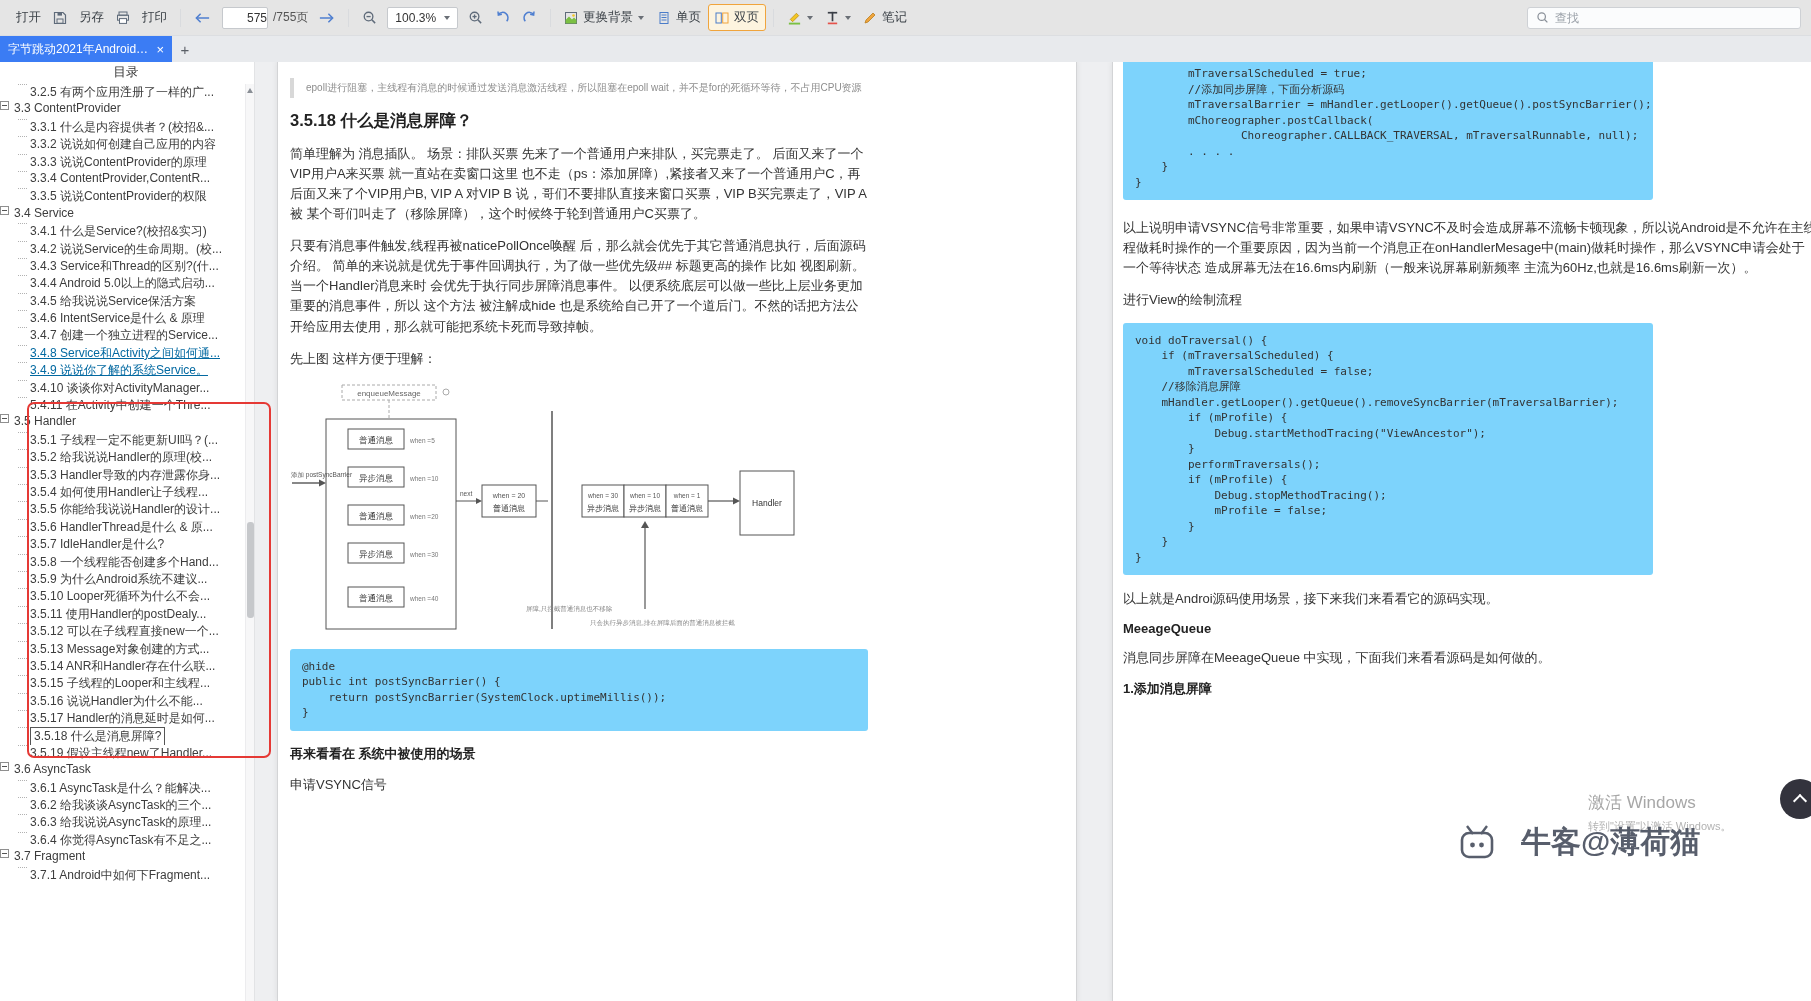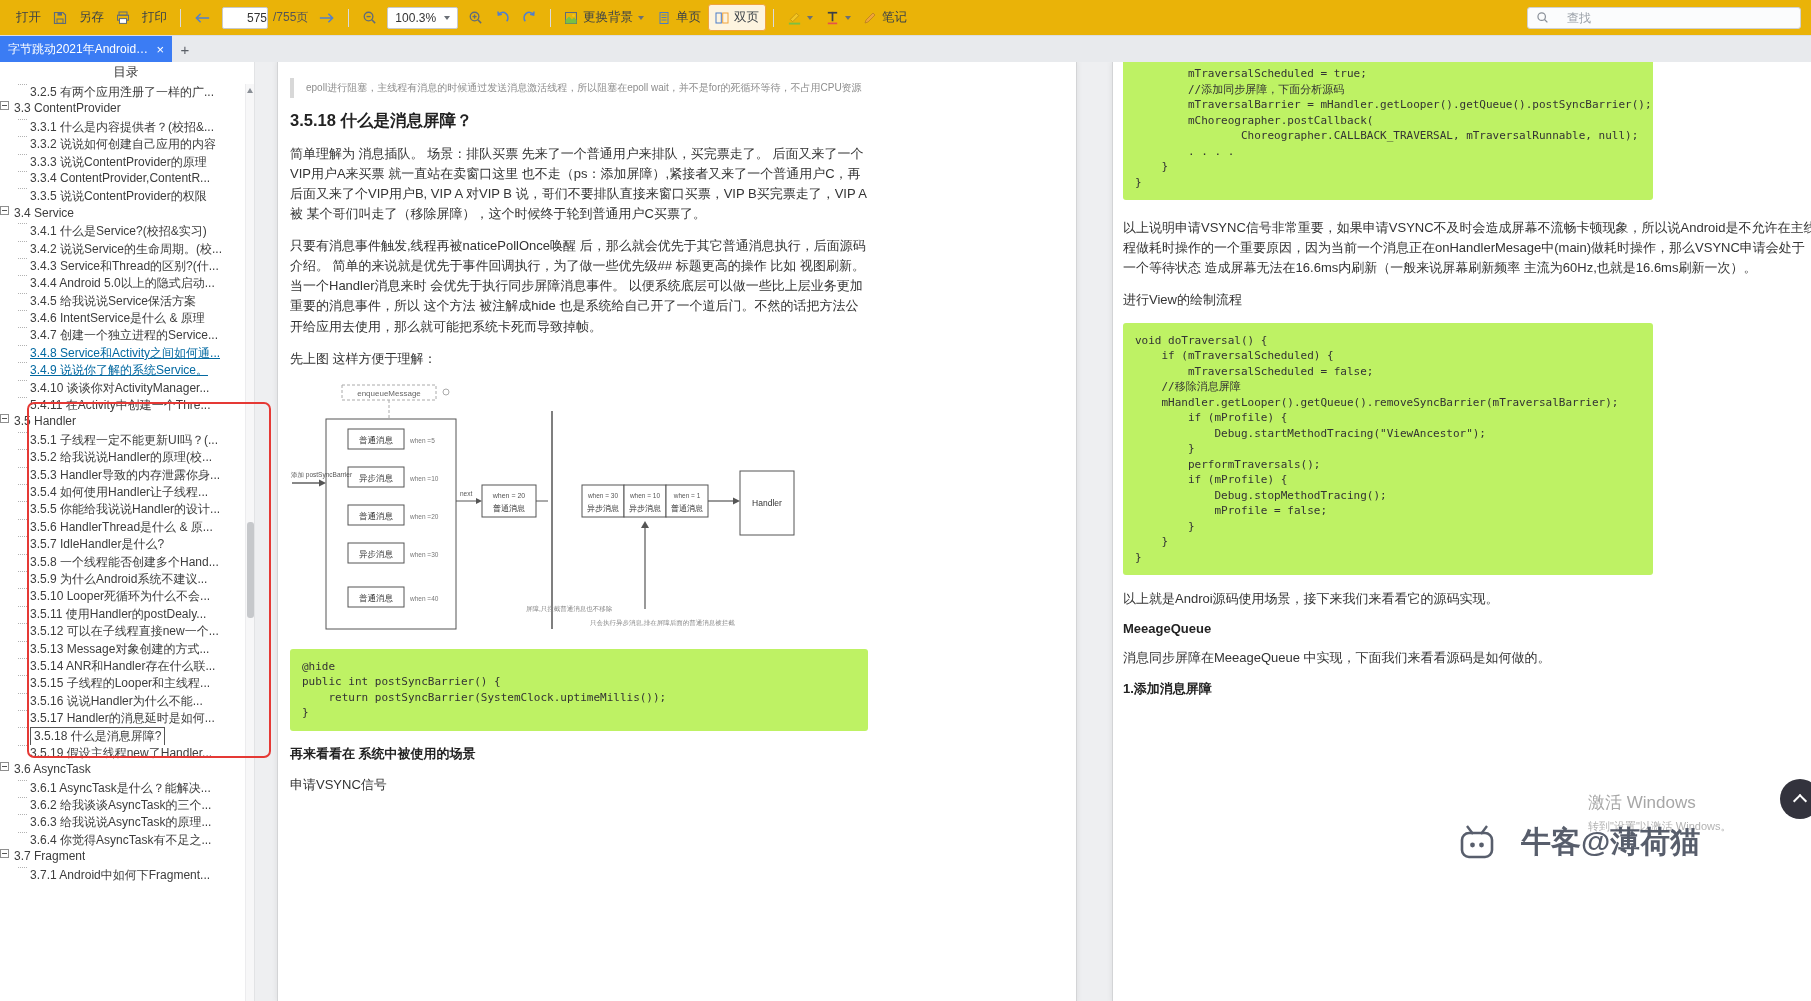--- a/index.html
+++ b/index.html
@@ -1,33 +1,33 @@
 <!DOCTYPE html>
 <html><head>
 <meta charset="utf-8">
 <style>
   * { margin:0; padding:0; box-sizing:border-box; }
   html,body { width:1811px; height:1001px; overflow:hidden;
     font-family:"Liberation Sans", sans-serif; background:#fff; position:relative; color:#333; }
 
   
-  .toolbar { position:absolute; top:0; left:0; right:0; height:36px; background:#eab308;
+  .toolbar { position:absolute; top:0; left:0; right:0; height:36px; background:#e5e5e5;
     border-bottom:1px solid #dcdee1; display:flex; align-items:center; padding:0 10px; font-size:12.5px; }
   .tbtn { display:flex; align-items:center; gap:5px; padding:4px 6px; border-radius:3px; cursor:pointer; color:#3c4248; white-space:nowrap; }
   .tbtn svg { display:block; }
   .sep { width:1px; height:18px; background:#d9dbde; margin:0 7px; }
   .page-input { width:46px; height:22px; border:1px solid #c6c9cd; border-radius:2px; background:#fff;
     text-align:right; font-size:12px; color:#333; outline:none; margin:0 5px; }
   .page-total { font-size:12px; color:#555; margin-right:4px; }
   .zoom-select { height:22px; border:1px solid #c6c9cd; border-radius:2px; background:#fff; padding:0 7px;
     display:flex; align-items:center; gap:8px; font-size:12px; margin:0 4px; cursor:pointer; }
   .caret { width:0; height:0; border-left:3.5px solid transparent; border-right:3.5px solid transparent; border-top:4px solid #6a6f76; }
   .mode-btn { border:1px solid transparent; }
   .mode-btn.active { border:1px solid #f0a43c; background:#fdf4df; border-radius:3px; }
-  .search-box { display:flex; align-items:center; gap:18px; width:274px; height:22px; border:1px solid #ced1d5;
+  .search-box { display:flex; align-items:center; gap:6px; width:274px; height:22px; border:1px solid #ced1d5;
     border-radius:3px; background:#fbfcfd; padding:0 8px; margin-left:auto; }
   .search-box input { border:none; outline:none; background:transparent; flex:1; font-size:12px; color:#444; }
   .search-box input::placeholder { color:#9aa0a8; }
 
   
   .tabbar { position:absolute; top:36px; left:0; right:0; height:26px; background:#e8eaed; display:flex; align-items:stretch; }
   .tab { width:172px; background:#3b7cf4; color:#fff; display:flex; align-items:center; gap:6px;
     padding:0 8px; font-size:12px; cursor:pointer; }
   .tab-title { flex:1; white-space:nowrap; overflow:hidden; text-overflow:ellipsis; }
   .tab-close { font-size:13px; line-height:1; cursor:pointer; }
@@ -60,21 +60,21 @@
   .page { position:absolute; top:-1px; height:941px; background:#fff; border:1px solid #d3d4d6; box-shadow:0 0 6px rgba(0,0,0,.08); }
   .page-left { left:22px; width:800px; padding:16px 0 0 12px; }
   .page-right { left:857px; width:800px; padding:0 0 0 10px; }
 
   .quote { border-left:4px solid #d8d8d8; padding:2px 0 2px 12px; color:#8d8d8d; font-size:10px; line-height:1.55;
     width:578px; margin-bottom:12px; }
   .h-sec { font-size:16.5px; font-weight:bold; color:#222; margin:10px 0 12px; }
   .para { font-size:13px; line-height:1.55; color:#333; width:578px; margin-bottom:12px; }
   .para-wide { width:694px; }
   .bold-line { font-size:13px; font-weight:bold; color:#222; margin:4px 0 12px; }
-  .code { background:#bef264; border-radius:3px; padding:10px 12px; font-family:"DejaVu Sans Mono", monospace;
+  .code { background:#7dd3fc; border-radius:3px; padding:10px 12px; font-family:"DejaVu Sans Mono", monospace;
     font-size:11px; line-height:15.5px; color:#333; width:578px; margin-bottom:14px; overflow:hidden; }
   .code .cl { white-space:pre; min-height:15.5px; }
   .code.rp-code { width:530px; }
   .code.cut { border-radius:0 0 3px 3px; padding-top:4px; margin-bottom:18px; }
   .diagram { width:560px; height:250px; margin:2px 0 12px; }
   .diagram text { font-family:"Liberation Sans", sans-serif; }
 
   
   .red-box { position:absolute; left:27px; top:402px; width:244px; height:356px; border:2.5px solid #e53935;
     border-radius:7px; z-index:40; pointer-events:none; }

